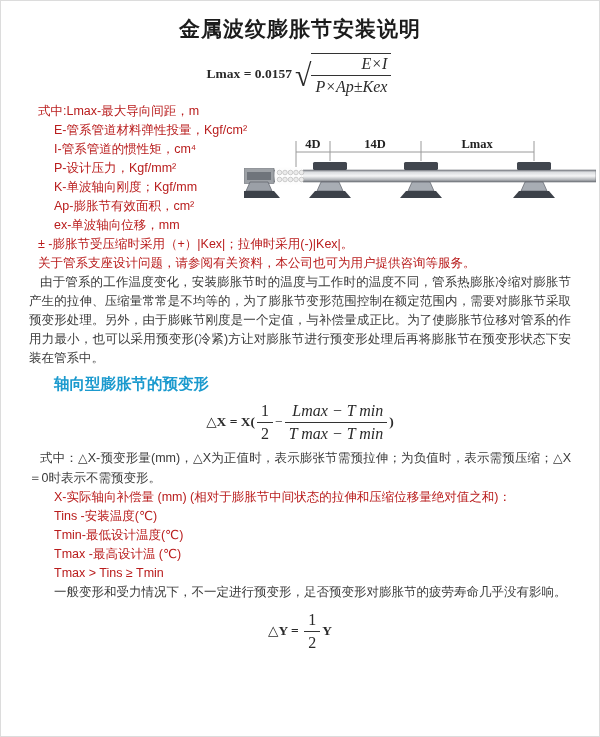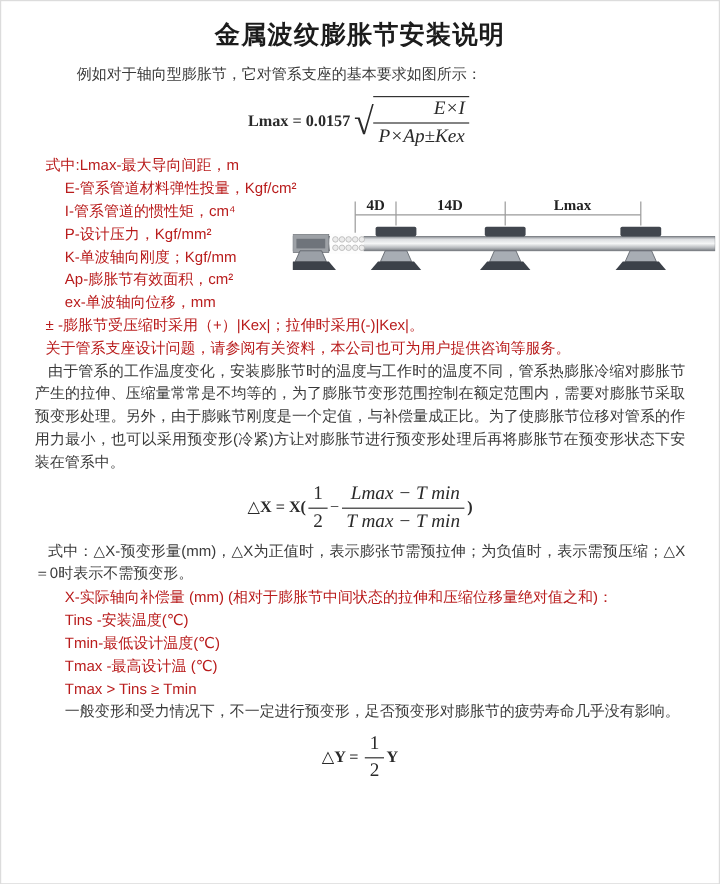--- a/index.html
+++ b/index.html
@@ -80,21 +80,20 @@
   }
 </style>
 </head>
 <body>
 
 <div class="page">
 
   <h1 class="title">金属波纹膨胀节安装说明</h1>
 
 
-  <p class="para indent-lg">例如对于轴向型膨胀节，它对管系支座的基本要求如图所示：</p>
 
   <div class="formula-row">
     <span class="serif-b">Lmax = 0.0157</span><span class="sqrt">
         <span class="radical">√</span>
         <span class="frac under-root">
           <span class="num serif-i">E×I</span>
           <span class="den serif-i">P×Ap±Kex</span>
         </span>
       </span>
   </div>
@@ -163,20 +162,21 @@
         <use href="#sup" transform="translate(86,36)"></use>
         <use href="#sup" transform="translate(177,36)"></use>
         <use href="#sup" transform="translate(290,36)"></use>
       </svg>
     </div>
   </div>
 
 
   <p class="para indent-sm" style="line-height:19px;">由于管系的工作温度变化，安装膨胀节时的温度与工作时的温度不同，管系热膨胀冷缩对膨胀节产生的拉伸、压缩量常常是不均等的，为了膨胀节变形范围控制在额定范围内，需要对膨胀节采取预变形处理。另外，由于膨账节刚度是一个定值，与补偿量成正比。为了使膨胀节位移对管系的作用力最小，也可以采用预变形(冷紧)方让对膨胀节进行预变形处理后再将膨胀节在预变形状态下安装在管系中。</p>
 
+  <h3 class="subtitle sub-axial">轴向型膨胀节的预变形</h3>
 
   <div class="formula-row">
     <span class="serif-b">△X = X(</span><span class="frac"><span class="num">1</span><span class="den">2</span></span><span>−</span><span class="frac"><span class="num serif-i">Lmax − T min</span><span class="den serif-i">T max − T min</span></span><span class="serif-b">)</span>
   </div>
 
   <p class="para indent-sm">式中：△X-预变形量(mm)，△X为正值时，表示膨张节需预拉伸；为负值时，表示需预压缩；△X＝0时表示不需预变形。</p>
 
   <div class="def ind2">X-实际轴向补偿量 (mm) (相对于膨胀节中间状态的拉伸和压缩位移量绝对值之和)：</div>
   <div class="def ind2">Tins -安装温度(℃)</div>
   <div class="def ind2">Tmin-最低设计温度(℃)</div>

